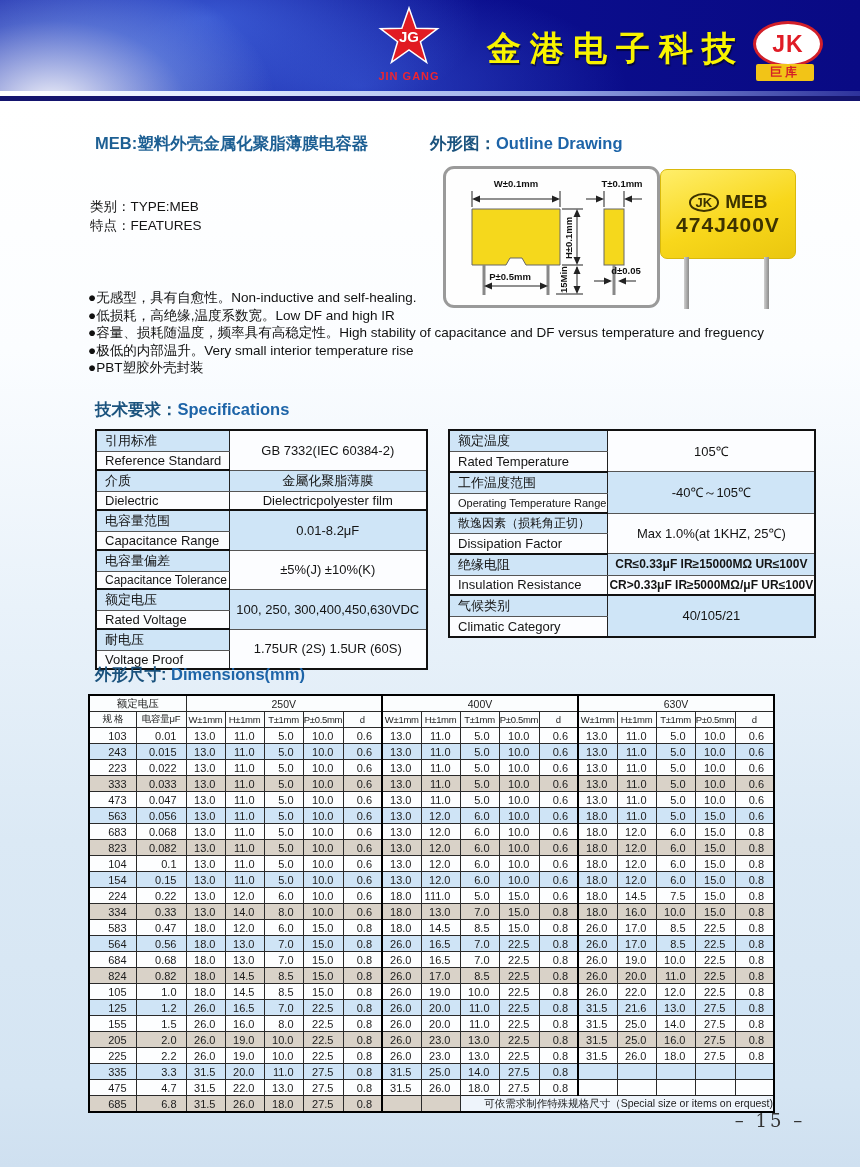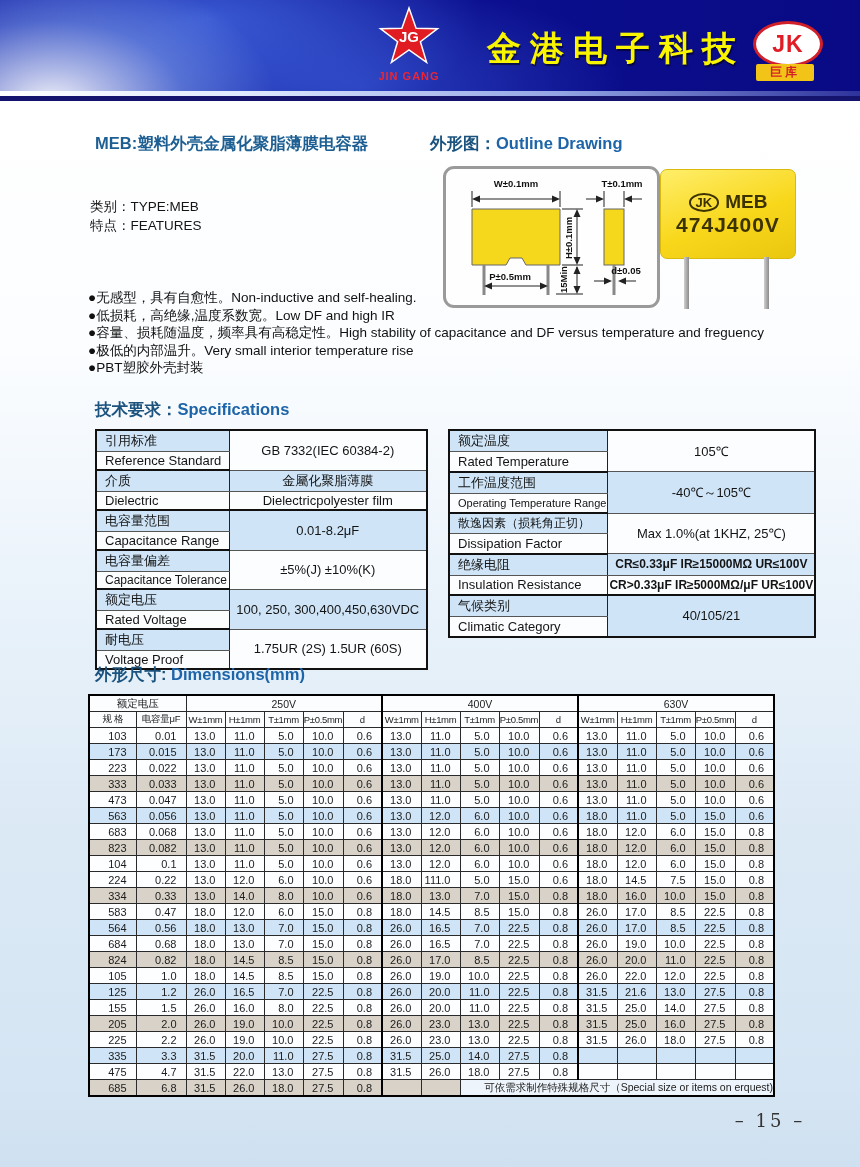--- a/index.html
+++ b/index.html
@@ -342,21 +342,21 @@
           <td class="num">5.0</td>
           <td class="num">10.0</td>
           <td class="num">0.6</td>
           <td class="num grp">13.0</td>
           <td class="num">11.0</td>
           <td class="num">5.0</td>
           <td class="num">10.0</td>
           <td class="num">0.6</td>
         </tr>
         <tr class="s-b">
-          <td class="num">173</td>
+          <td class="num">243</td>
           <td class="num">0.015</td>
           <td class="num">13.0</td>
           <td class="num">11.0</td>
           <td class="num">5.0</td>
           <td class="num">10.0</td>
           <td class="num">0.6</td>
           <td class="num grp">13.0</td>
           <td class="num">11.0</td>
           <td class="num">5.0</td>
           <td class="num">10.0</td>
@@ -477,20 +477,39 @@
           <td class="num">0.6</td>
           <td class="num grp">18.0</td>
           <td class="num">12.0</td>
           <td class="num">6.0</td>
           <td class="num">15.0</td>
           <td class="num">0.8</td>
         </tr>
         <tr class="s-w">
           <td class="num">104</td>
           <td class="num">0.1</td>
+          <td class="num">13.0</td>
+          <td class="num">11.0</td>
+          <td class="num">5.0</td>
+          <td class="num">10.0</td>
+          <td class="num">0.6</td>
+          <td class="num grp">13.0</td>
+          <td class="num">12.0</td>
+          <td class="num">6.0</td>
+          <td class="num">10.0</td>
+          <td class="num">0.6</td>
+          <td class="num grp">18.0</td>
+          <td class="num">12.0</td>
+          <td class="num">6.0</td>
+          <td class="num">15.0</td>
+          <td class="num">0.8</td>
+        </tr>
+        <tr class="s-b">
+          <td class="num">154</td>
+          <td class="num">0.15</td>
           <td class="num">13.0</td>
           <td class="num">11.0</td>
           <td class="num">5.0</td>
           <td class="num">10.0</td>
           <td class="num">0.6</td>
           <td class="num grp">13.0</td>
           <td class="num">12.0</td>
           <td class="num">6.0</td>
           <td class="num">10.0</td>
           <td class="num">0.6</td>

